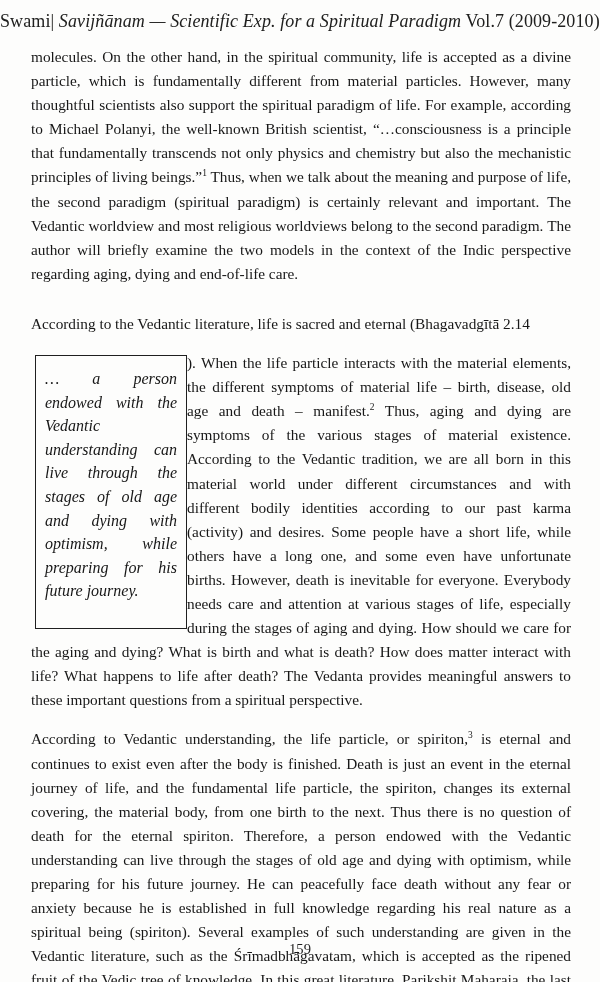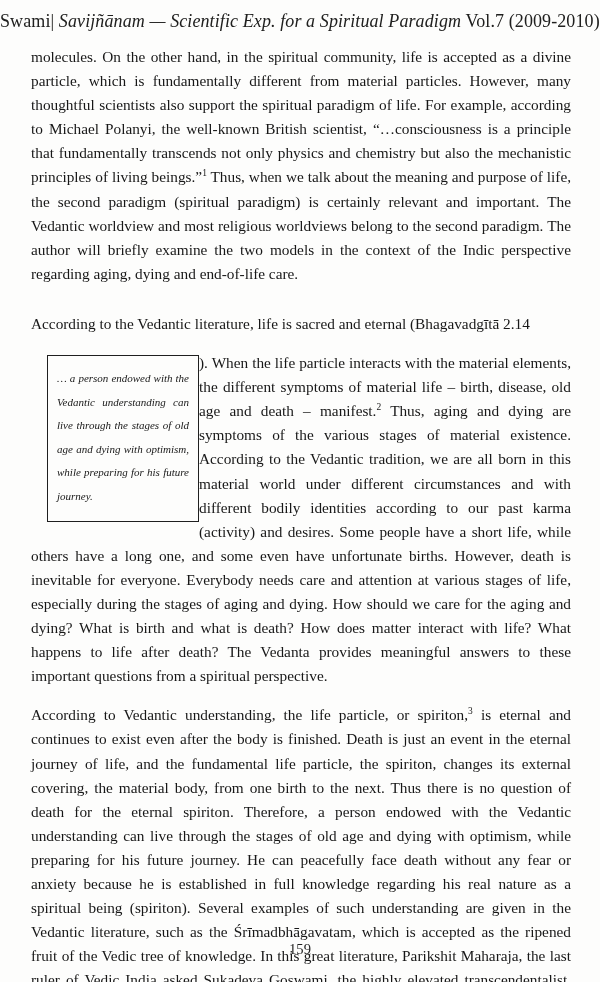--- a/index.html
+++ b/index.html
@@ -58,26 +58,26 @@
   sup {
     font-size: 0.62em;
     vertical-align: super;
     line-height: 0;
   }
 
   
   .pullquote {
     float: left;
     width: 152px;
-    margin: 4px 16px 9px 16px;
-    padding: 11px 9px 12px 9px;
+    margin: 4px 16px 9px 4px;
+    padding: 11px 9px 25px 9px;
     border: 1.6px solid #1f1f1f;
     box-sizing: border-box;
     font-style: italic;
-    font-size: 11px;
+    font-size: 16px;
     line-height: 23.6px;
     text-align: justify;
     color: #171717;
     background: transparent;
     shape-outside: border-box;
   }
 
   .folio {
     position: absolute;
     bottom: 24px;

